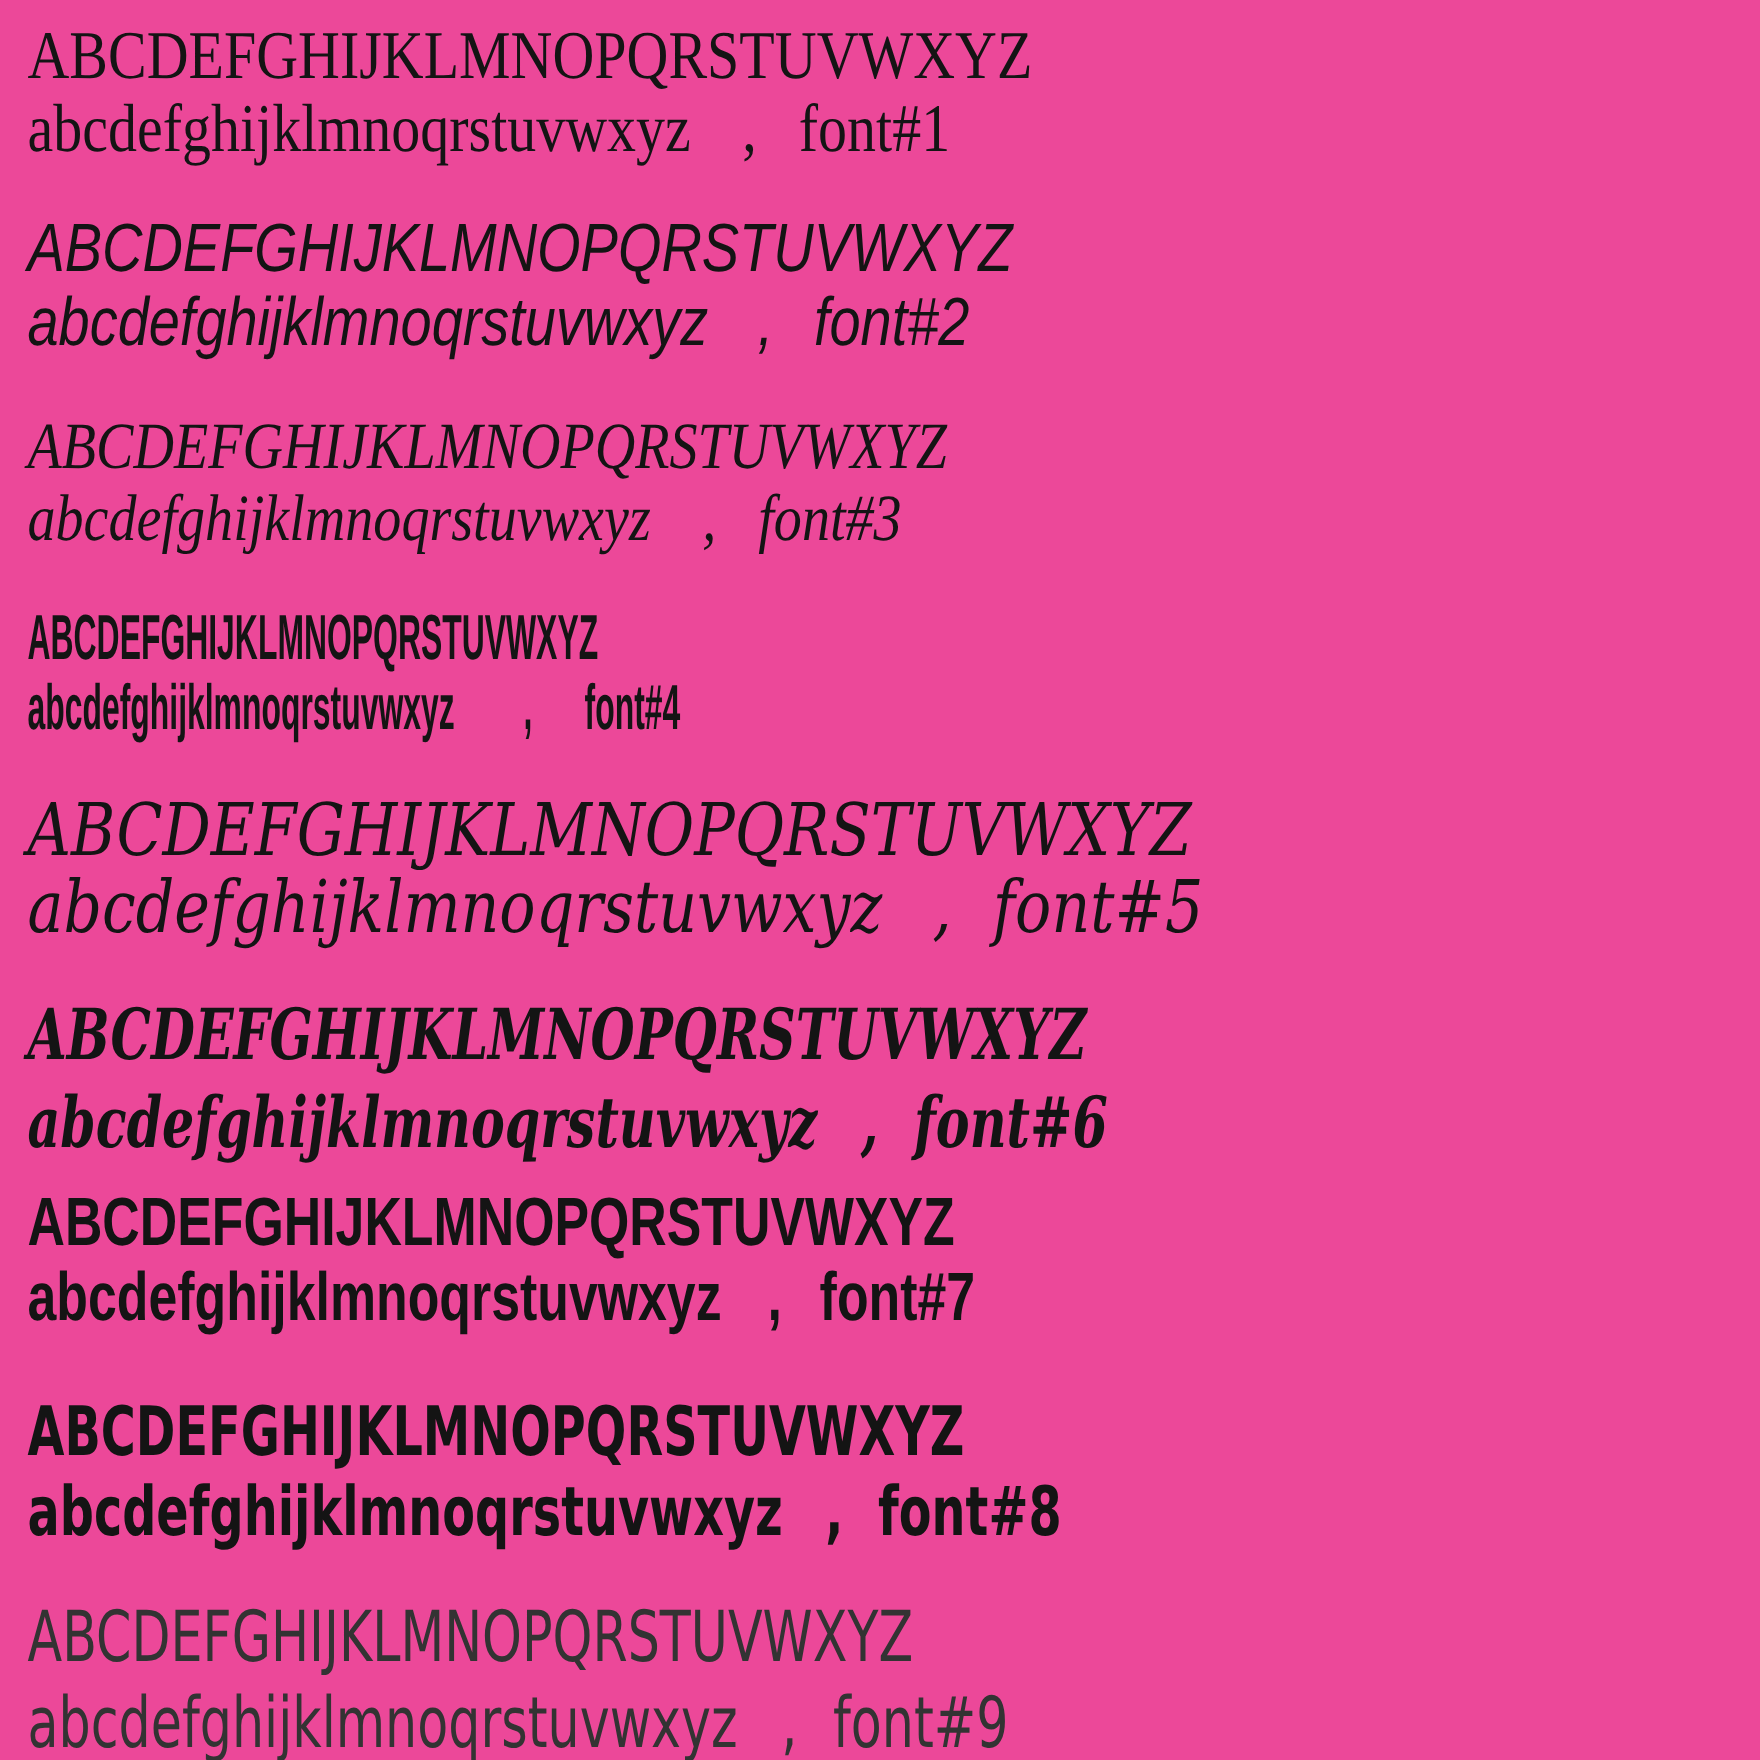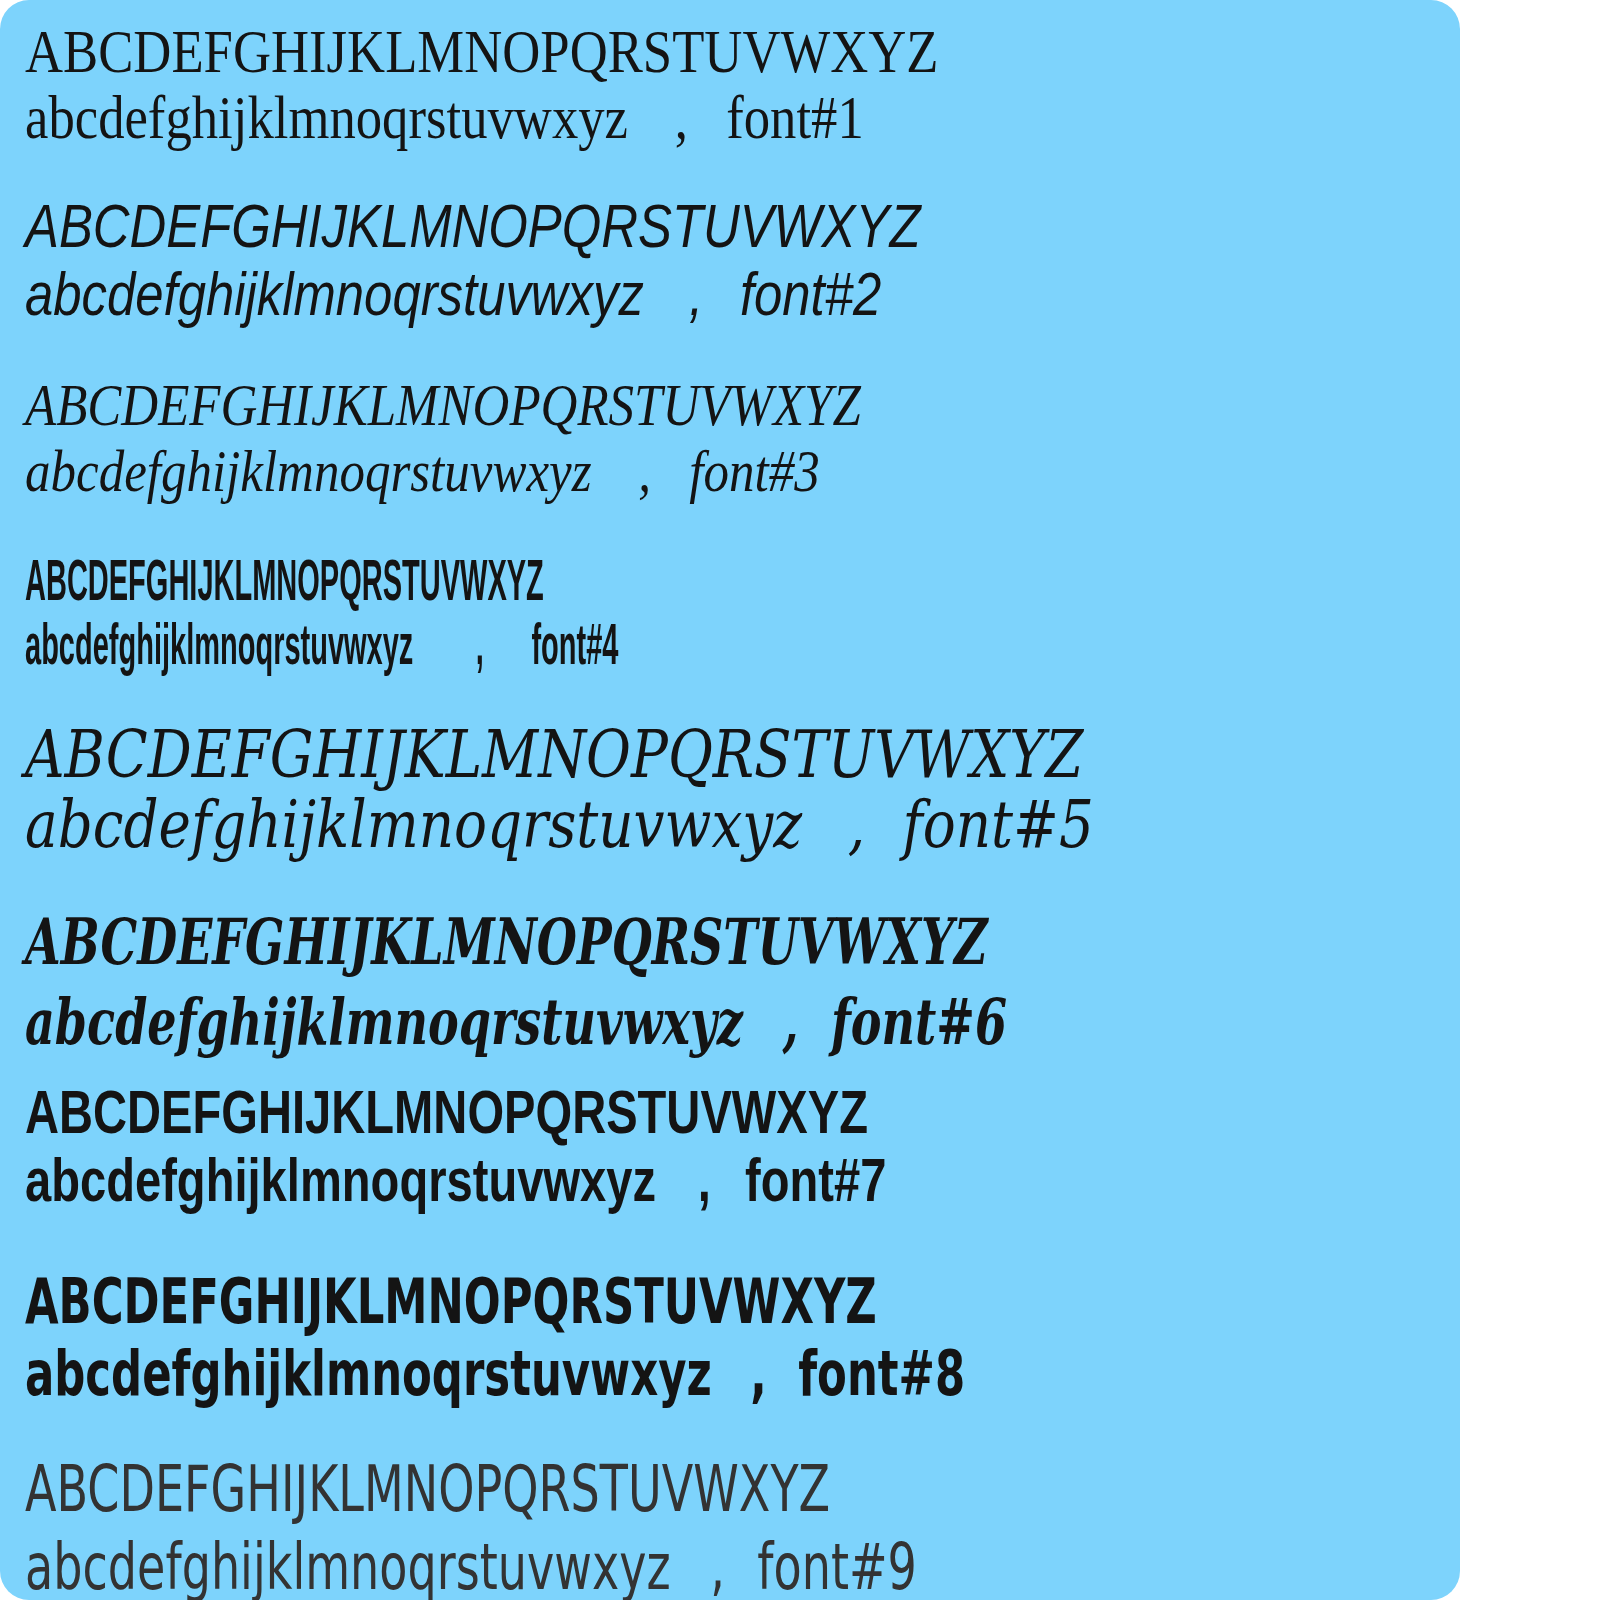--- a/index.html
+++ b/index.html
@@ -2,25 +2,24 @@
 <html><head>
 <meta charset="utf-8">
 <style>
   html, body {
     margin: 0;
     padding: 0;
     background: #ffffff;
   }
   .page {
     position: relative;
-    width: 1460px;
+    width: 1600px;
     height: 1600px;
-    background: #7dd3fc;
+    background: #ec4899;
     overflow: hidden;
-    border-radius: 29px;
   }
   .sample {
     position: absolute;
     left: 25px;
   }
   .line {
     white-space: nowrap;
     color: #141414;
     transform-origin: left top;
   }

